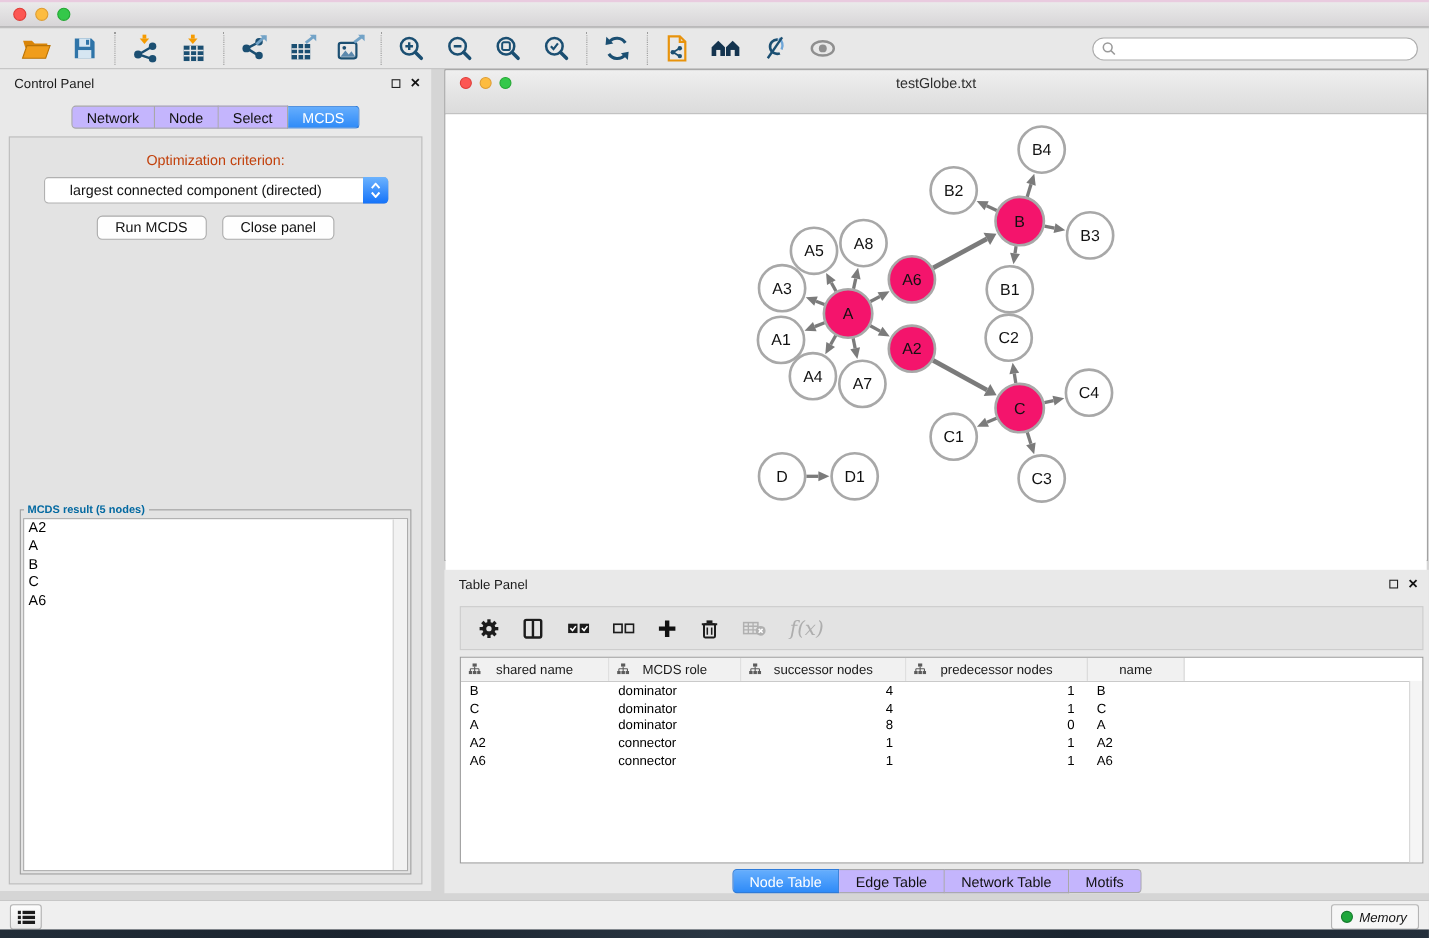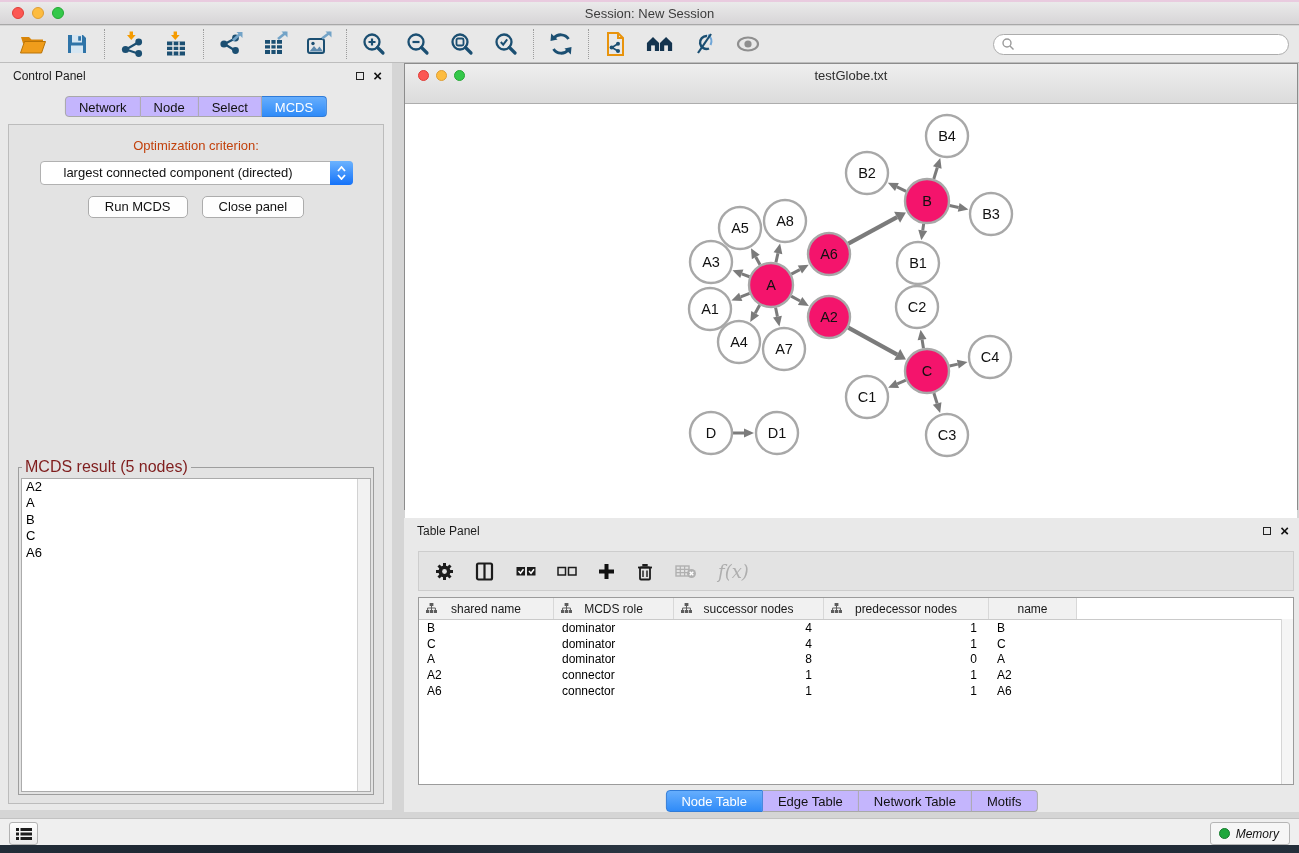--- a/index.html
+++ b/index.html
@@ -44,21 +44,21 @@
   .cp-tabs{position:absolute;left:50%;top:33px;transform:translateX(-50%);display:flex;}
   .cp-page{position:absolute;left:8px;right:8px;top:61px;bottom:6px;border:1px solid #bcbcbc;background:#e3e3e3;}
   .opt-label{text-align:center;margin-top:13px;font-size:13px;color:#c2410c;}
   .combo{position:relative;width:313px;height:24px;margin:8px auto 0;background:#fff;border:1px solid #b1b1b1;border-radius:4px;box-sizing:border-box;}
   .combo-text{line-height:22px;padding-left:23px;font-size:13px;color:#111;white-space:nowrap;overflow:hidden;}
   .combo-step{position:absolute;right:-1px;top:-1px;width:23px;height:24px;border-radius:0 4px 4px 0;
     background:linear-gradient(#6cb3fe,#1472f9);display:flex;flex-direction:column;align-items:center;justify-content:center;gap:2px;}
   .btn-row{display:flex;justify-content:center;gap:14px;margin-top:11px;}
   .btn{height:22px;line-height:20px;padding:0 16px;background:#fefefe;border:1px solid #acacac;border-radius:5px;font-size:13px;color:#111;box-sizing:border-box;}
   .mcds-fieldset{position:absolute;left:9px;right:9px;top:333px;bottom:8px;border:1px solid #9e9e9e;margin:0;padding:2px;}
-  .mcds-fieldset legend{font-size:16px;color:#7f1d1d;padding:0 3px;margin-left:1px;}
+  .mcds-fieldset legend{font-size:10px;color:#0369a1;padding:0 3px;margin-left:1px;font-weight:bold;}
   .mcds-list{position:relative;width:100%;height:100%;background:#fff;border:1px solid #ababab;box-sizing:border-box;overflow:hidden;}
   .mcds-scroll{position:absolute;right:0;top:0;bottom:0;width:12px;background:#f2f2f2;border-left:1px solid #d2d2d2;}
   .mcds-item{font-size:13px;line-height:16.4px;padding-left:4px;color:#000;}
   .mcds-list .mcds-item:first-child{padding-top:2px;}
   
   .net-window{position:absolute;left:404px;top:63px;width:894px;height:447px;border:1px solid #8c8c8c;background:#fff;box-sizing:border-box;}
   .net-titlebar{height:40px;background:linear-gradient(#efefef,#dbdbdb);border-bottom:1px solid #adadad;position:relative;box-sizing:border-box;}
   .net-titlebar .traffic{left:13px;top:6px;gap:7px;}
   .net-titlebar .light{width:11px;height:11px;}
   .net-title{text-align:center;line-height:23px;font-size:13px;color:#2e2e2e;}
@@ -96,21 +96,20 @@
 </head>
 <body>
 
 <div class="titlebar">
   <div class="pink-edge"></div>
   <div class="traffic">
     <span class="light red"></span>
     <span class="light yellow"></span>
     <span class="light green"></span>
   </div>
-  <div class="title-text">Session: New Session</div>
 </div>
 
 <div class="main-toolbar">
   <div class="tb-group">
     <span class="tb-btn">
       <svg width="28" height="24" viewBox="0 0 28 24">
         <path d="M2 5 h8 l2.5 2.5 H24 v4 H4 z" fill="#d98508"></path>
         <path d="M1.5 21 L5.5 9.5 h21 L22.5 21 z" fill="#f09d1b" stroke="#b97306" stroke-width="1"></path>
       </svg>
     </span>

